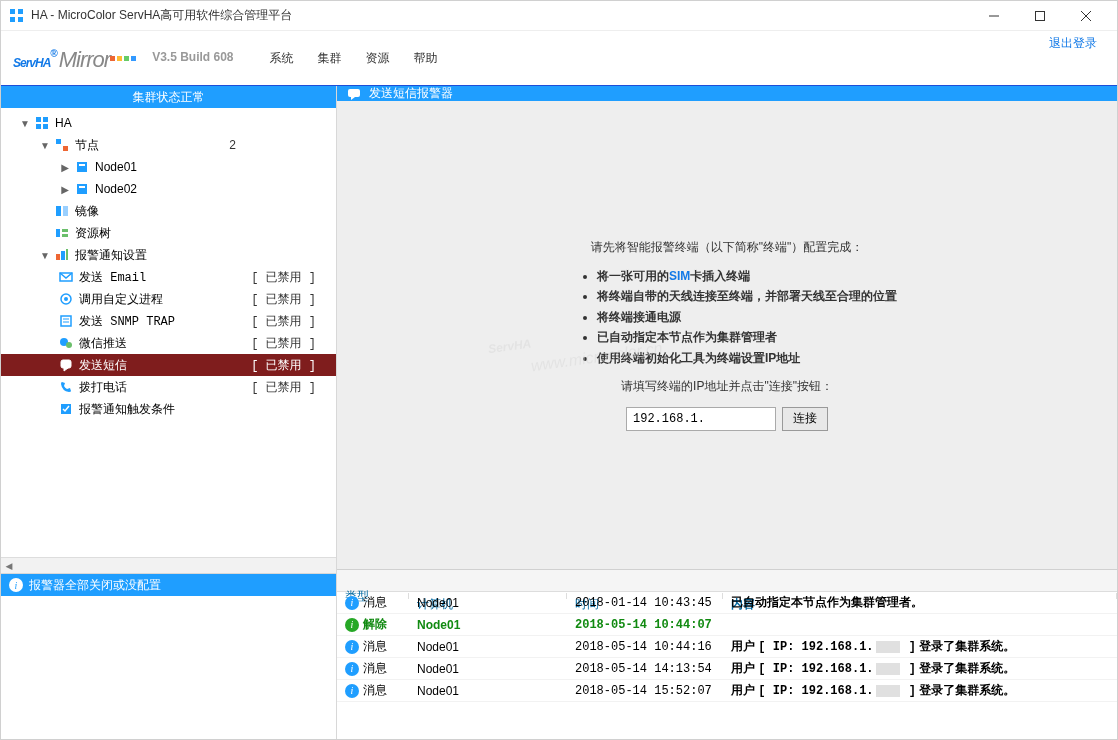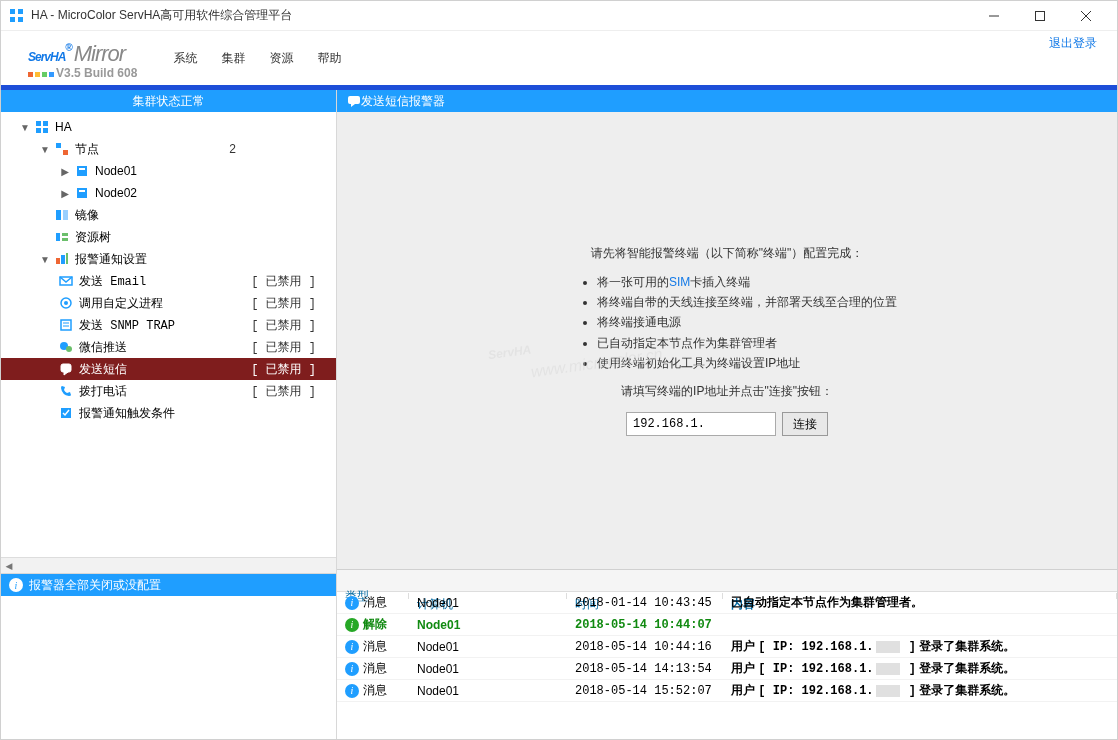--- a/index.html
+++ b/index.html
@@ -7,33 +7,33 @@
 
 
 .titlebar { height: 30px; display: flex; align-items: center; padding: 0 8px; background: #fff; border-bottom: 1px solid #eee; }
 .titlebar .app-icon { width: 16px; height: 16px; margin-right: 6px; display:inline-flex; }
 .titlebar .title-text { flex: 1; color: #333; }
 .titlebar .win-btns { display: flex; }
 .titlebar .win-btn { width: 46px; height: 30px; display:flex; align-items:center; justify-content:center; color:#333; }
 
 
 .header { height: 54px; display: flex; align-items: center; padding: 0 12px; }
-.logo { color:#1279e7; font-weight:bold; display:flex; flex-direction:column;margin-left:15px; }
+.logo { color:#1279e7; font-weight:bold; display:flex; flex-direction:row; }
 .logo-main { font-size: 26px; font-style: italic; font-family: Arial, sans-serif; letter-spacing: -1px; }
 .logo-main .reg { font-size: 10px; vertical-align: super; }
 .logo-main .mirror { color: #888; font-style: italic; font-weight: normal; margin-left: 2px; font-size: 22px; }
-.logo-sub { color:#999; font-size:10px; margin-top:-2px; display:flex; align-items:center; gap:0;}
+.logo-sub { color:#999; font-size:10px; margin-top:-2px; display:flex; align-items:center; gap:14px;}
 .logo-sub .dots span{ display:inline-block; width:5px;height:5px;margin-right:2px;}
 .menubar { margin-left: 26px; display:flex; gap:4px; }
 .menubar .menu-item { padding: 4px 10px; color:#333; cursor: default; }
 .header .spacer { flex:1; }
 .logout { color:#1279e7; margin-right:8px; cursor:default; padding-top: 0; align-self: flex-start; margin-top: 4px;}
 
 
-.main { flex:1; display:flex; border-top: 5px solid #1d4ed8; overflow:hidden;}
+.main { flex:1; display:flex; border-top: 1px solid #1d4ed8; overflow:hidden;}
 .left-pane { width: 336px; border-right: 1px solid #d8d8d8; display:flex; flex-direction:column; background:#fff; }
 .right-pane { flex:1; display:flex; flex-direction:column; overflow:hidden; }
 
 
 .pane-header { background: #1f9eff; color:#fff; height:22px; display:flex; align-items:center; justify-content:center; font-size:12px;}
 .tree { flex:1; overflow:auto; padding: 4px 0; }
 .tree-row { height: 22px; display:flex; align-items:center; padding-left:4px; white-space:nowrap;}
 .tree-row .toggle { width:16px; text-align:center; color:#666; font-size:10px; display:inline-block;}
 .tree-row .ticon { width:18px; display:inline-flex; align-items:center; justify-content:center; margin-right:4px;}
 .tree-row .label { flex:1; }
@@ -50,25 +50,25 @@
 .left-scroll-strip { height:16px; background:#f2f2f2; border-top:1px solid #ddd; display:flex; align-items:center;}
 .left-scroll-strip .arrow-left { width:16px; text-align:center; color:#777; font-size:9px;}
 
 
 .left-status-pane { border-top:1px solid #d8d8d8; flex:0 0 166px; background:#fff;}
 .left-status-row { background:#1f9eff; color:#fff; height:22px; display:flex; align-items:center; padding-left:8px; gap:6px;}
 .left-status-body { height: calc(100% - 22px); }
 
 
 .right-top { flex:1; background:#eeeeee; display:flex; flex-direction:column; overflow:hidden;}
-.right-header { background:#1f9eff; color:#fff; height:22px; display:flex; align-items:center; padding-left:10px; }
+.right-header { background:#1f9eff; color:#fff; height:15px; display:flex; align-items:center; padding-left:10px; gap:8px;}
 .content-body { flex:1; position:relative; display:flex; align-items:center; justify-content:center; }
 .instructions { text-align: left; color:#333;}
 .instructions .intro { text-align:center; margin-bottom:10px;}
-.instructions ul { list-style: disc; margin: 0 0 10px 0; padding-left: 40px; }
+.instructions ul { list-style: disc; margin: 0 0 10px 0; padding-left: 40px; font-weight: bold; }
 .instructions ul li { line-height:1.7; }
 .instructions .sim { color:#1279e7; }
 .instructions .prompt { text-align:center; margin-top:10px;}
 .ip-row { display:flex; justify-content:center; gap:6px; margin-top:12px; align-items:center;}
 .ip-row input { width:150px; height:24px; padding:2px 6px; font-family:"Courier New", monospace; border:1px solid #aaa; background:#fff;}
 .ip-row button { height:24px; padding: 0 10px; border:1px solid #999; background:#e8e8e8;}
 
 .watermark { position:absolute; left: 150px; top:50%; transform: translateY(-50%) rotate(-8deg); color:#d9d9d9; font-size: 50px; font-style:italic; font-family: Arial, sans-serif; font-weight:bold; pointer-events:none; line-height:0.9; opacity: 0.5;}
 .watermark .wm2 { font-size:16px; font-weight:normal; display:block; margin-top:6px; margin-left:40px;}
 

